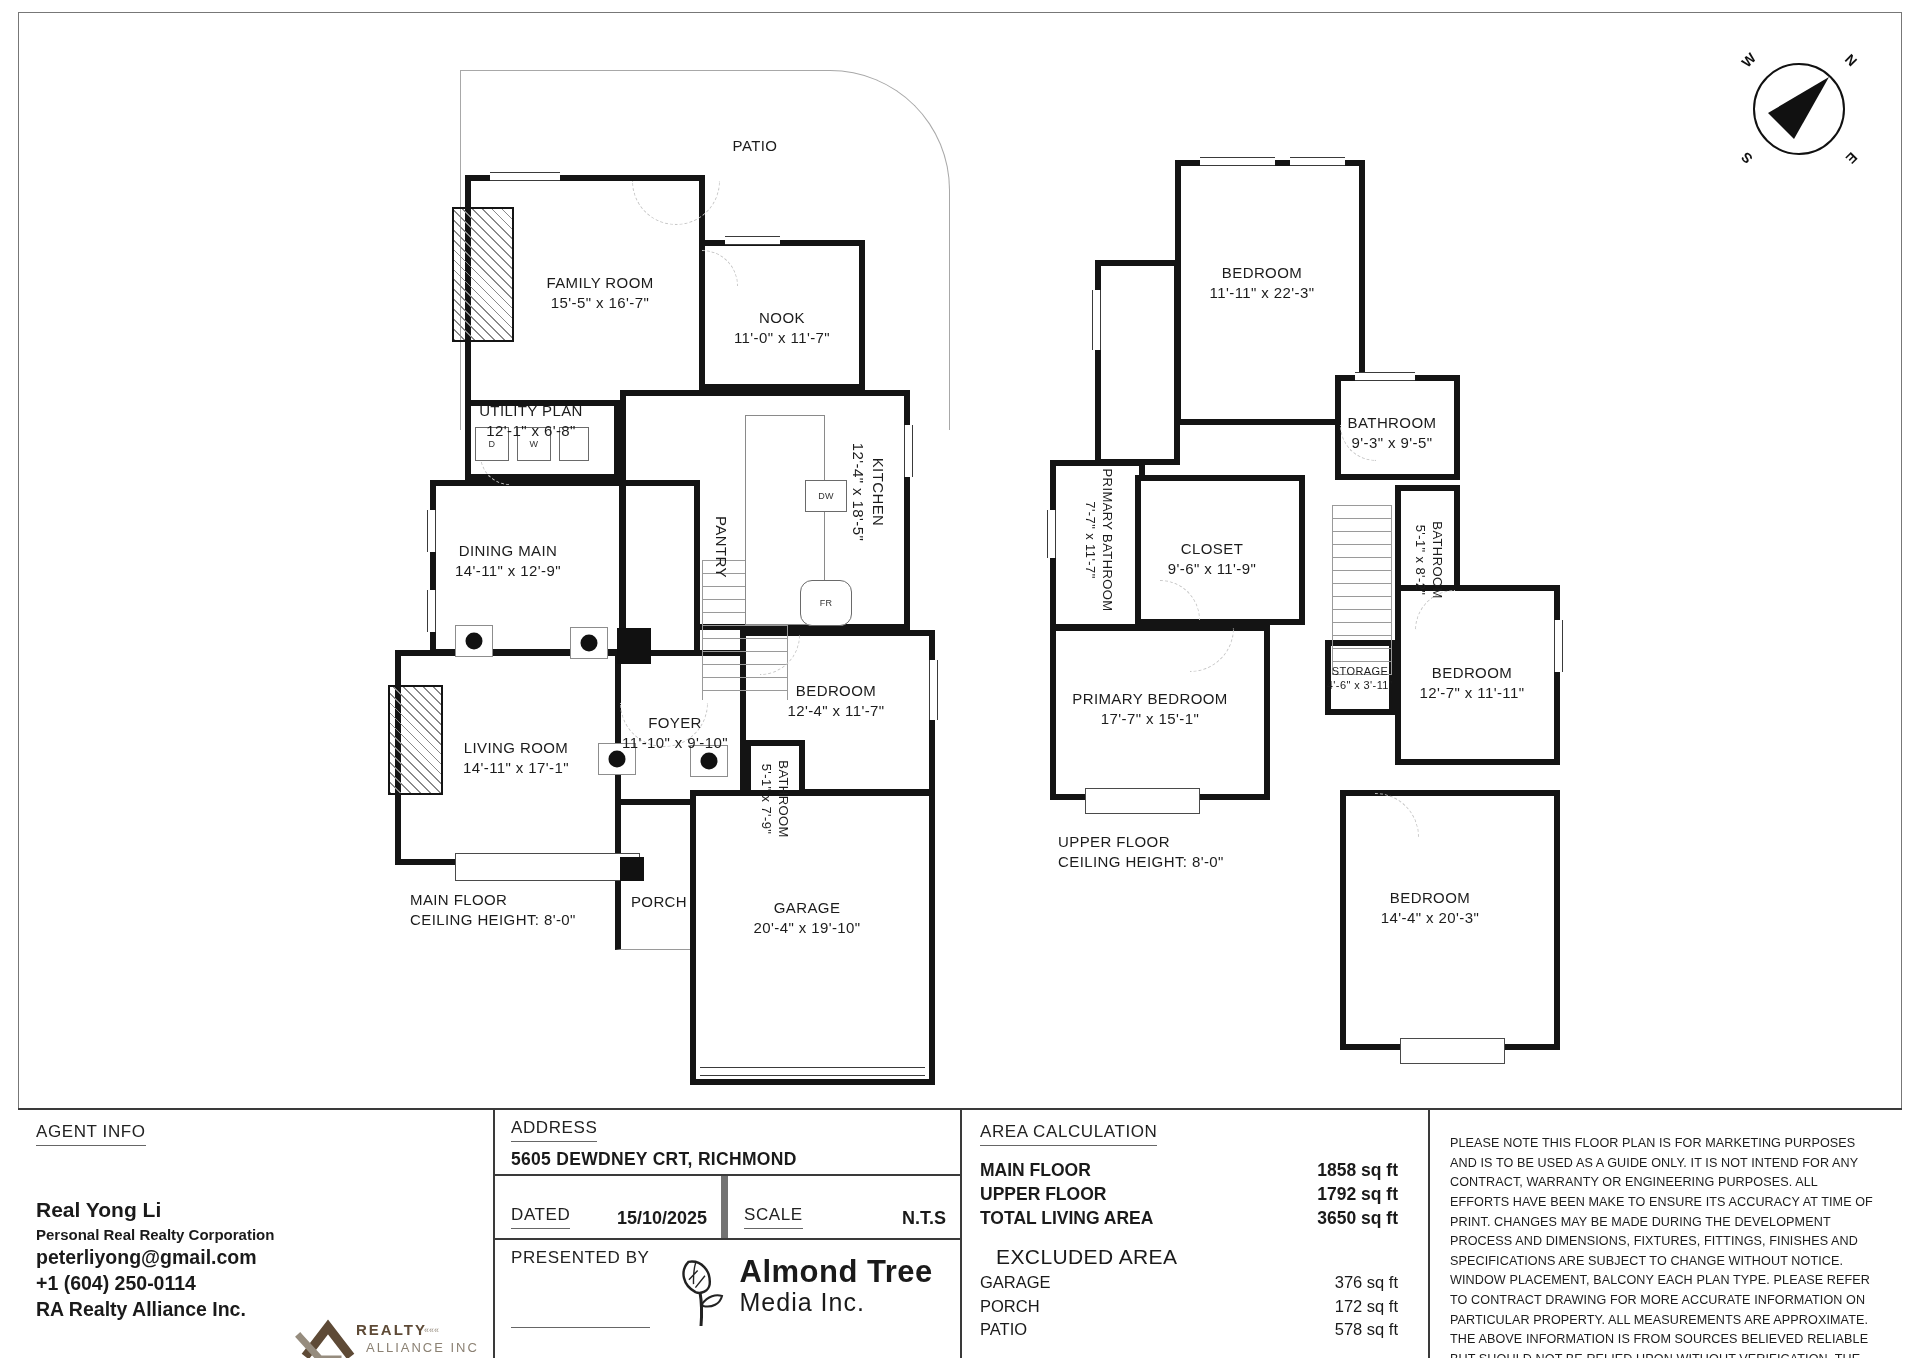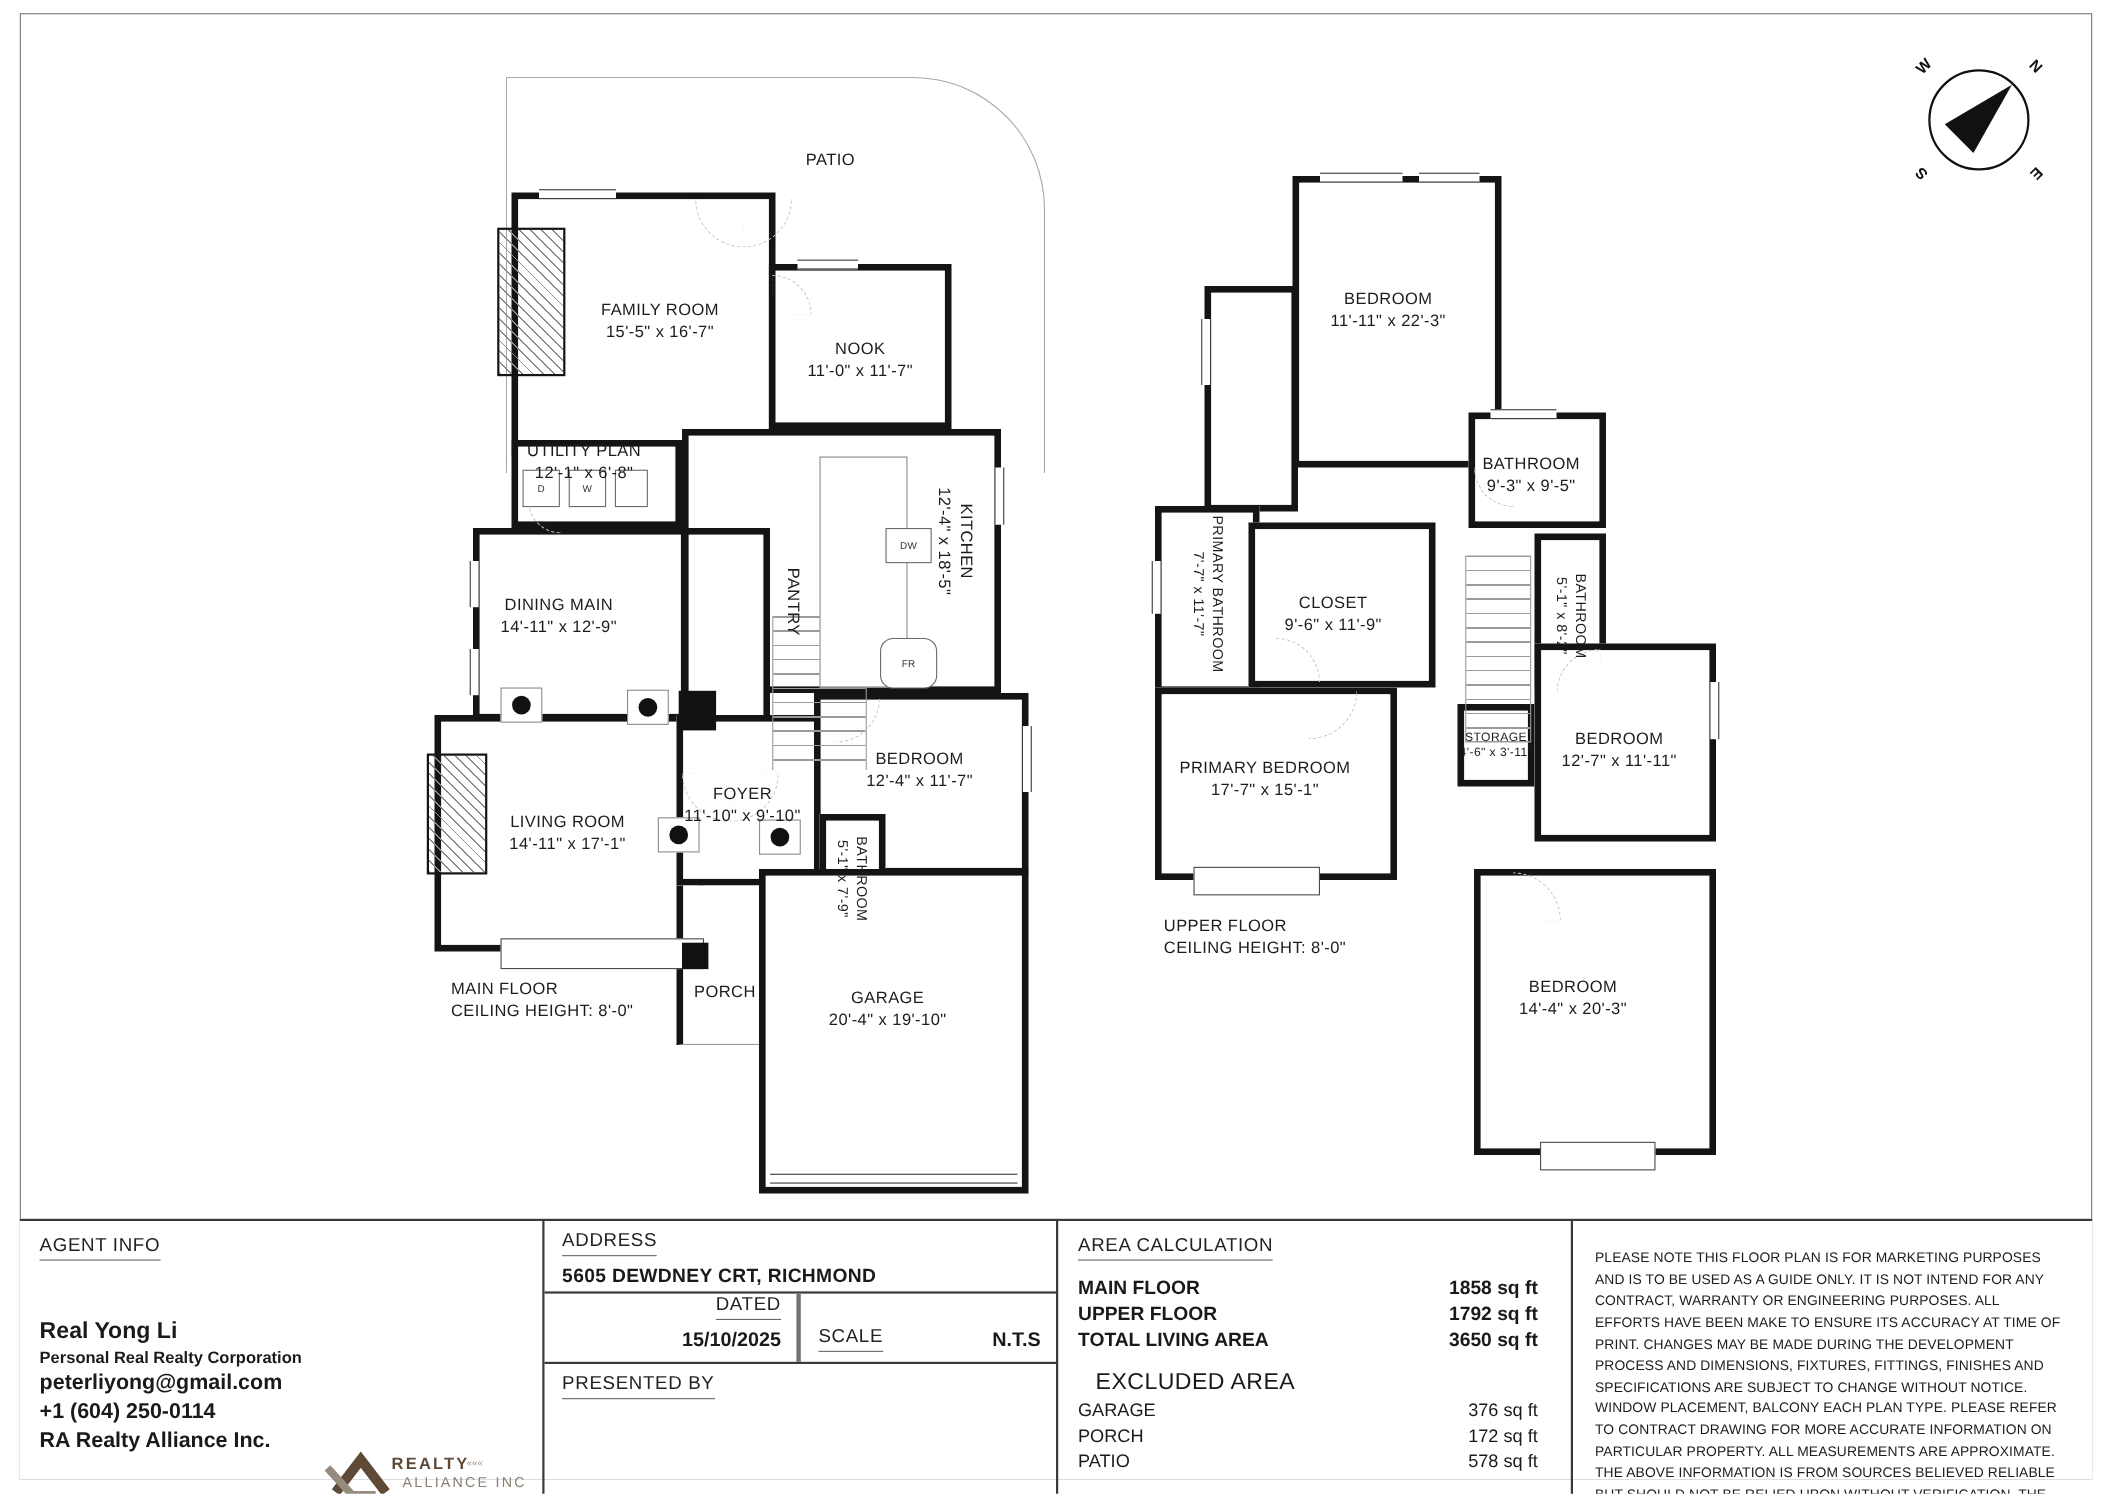--- a/index.html
+++ b/index.html
@@ -47,21 +47,21 @@
   .agent-lines { margin-top:52px; }
   .agent-name { font-size:21px; font-weight:bold; margin-bottom:4px; }
   .agent-title { font-size:15px; font-weight:bold; margin-bottom:3px; }
   .agent-row { font-size:19.5px; font-weight:bold; margin-bottom:3px; }
   .realty-logo { position:absolute; right:14px; bottom:26px; width:185px; height:76px; }
 
   .mid-cell .addr-box { height:66px; border-bottom:2px solid #3a3a3a; padding:8px 16px 0; }
   .addr-val { font-size:17.5px; font-weight:bold; margin-top:7px; letter-spacing:.3px; }
   .mid-row2 { height:64px; border-bottom:2px solid #3a3a3a; display:grid; grid-template-columns:233px 1fr; }
   .mid-row2 > div { display:flex; align-items:flex-end; justify-content:space-between; padding:0 14px 9px 16px; }
-  .mid-row2 > div:first-child { border-right:4px solid #737373;flex-direction:column; }
+  .mid-row2 > div:first-child { border-right:7px solid #737373; }
   .bold-val { font-size:18px; font-weight:bold; }
   .presented-row { padding:8px 10px 0 16px; display:flex; }
   .media-logo { display:flex; align-items:flex-start; margin:8px 0 0 28px; }
   .media-text { margin-left:10px; line-height:1.05; }
   .media-l1 { font-size:31px; font-weight:800; letter-spacing:.5px; }
   .media-l2 { font-size:25px; font-weight:300; letter-spacing:1px; color:#1a1a1a; }
 
   .area-cell { padding:12px 16px 0 18px; }
   .area-rows { margin-top:12px; }
   .arow { display:flex; justify-content:space-between; padding-right:14px; }
@@ -237,20 +237,32 @@
         <span class="hdr">DATED</span>
         <span class="bold-val">15/10/2025</span>
       </div>
       <div>
         <span class="hdr">SCALE</span>
         <span class="bold-val">N.T.S</span>
       </div>
     </div>
     <div class="presented-row">
       <span class="hdr">PRESENTED BY</span>
+      <div class="media-logo">
+        <svg width="52" height="72" viewBox="0 0 52 72">
+          <path d="M10 34 C2 22 6 8 18 4 C30 8 34 22 26 34 C22 39 14 39 10 34 Z" fill="#fff" stroke="#222" stroke-width="2.4" transform="rotate(-28 18 20)"></path>
+          <path d="M12 26 C16 18 20 12 24 8 M10 20 L22 16 M12 30 L26 24" stroke="#222" stroke-width="1.4" fill="none" transform="rotate(-28 18 20)"></path>
+          <path d="M22 36 C24 48 24 58 23 70" stroke="#222" stroke-width="3" fill="none"></path>
+          <path d="M24 48 C30 40 38 38 44 40 C42 48 34 52 25 50 Z" fill="#fff" stroke="#222" stroke-width="2"></path>
+        </svg>
+        <div class="media-text">
+          <div class="media-l1">Almond Tree</div>
+          <div class="media-l2">Media Inc.</div>
+        </div>
+      </div>
     </div>
   </div>
 
   <div class="fcell area-cell">
     <span class="hdr">AREA CALCULATION</span>
     <div class="area-rows">
       <div class="arow bold">
         <span>MAIN FLOOR</span>
         <span>1858 sq ft</span>
       </div>

